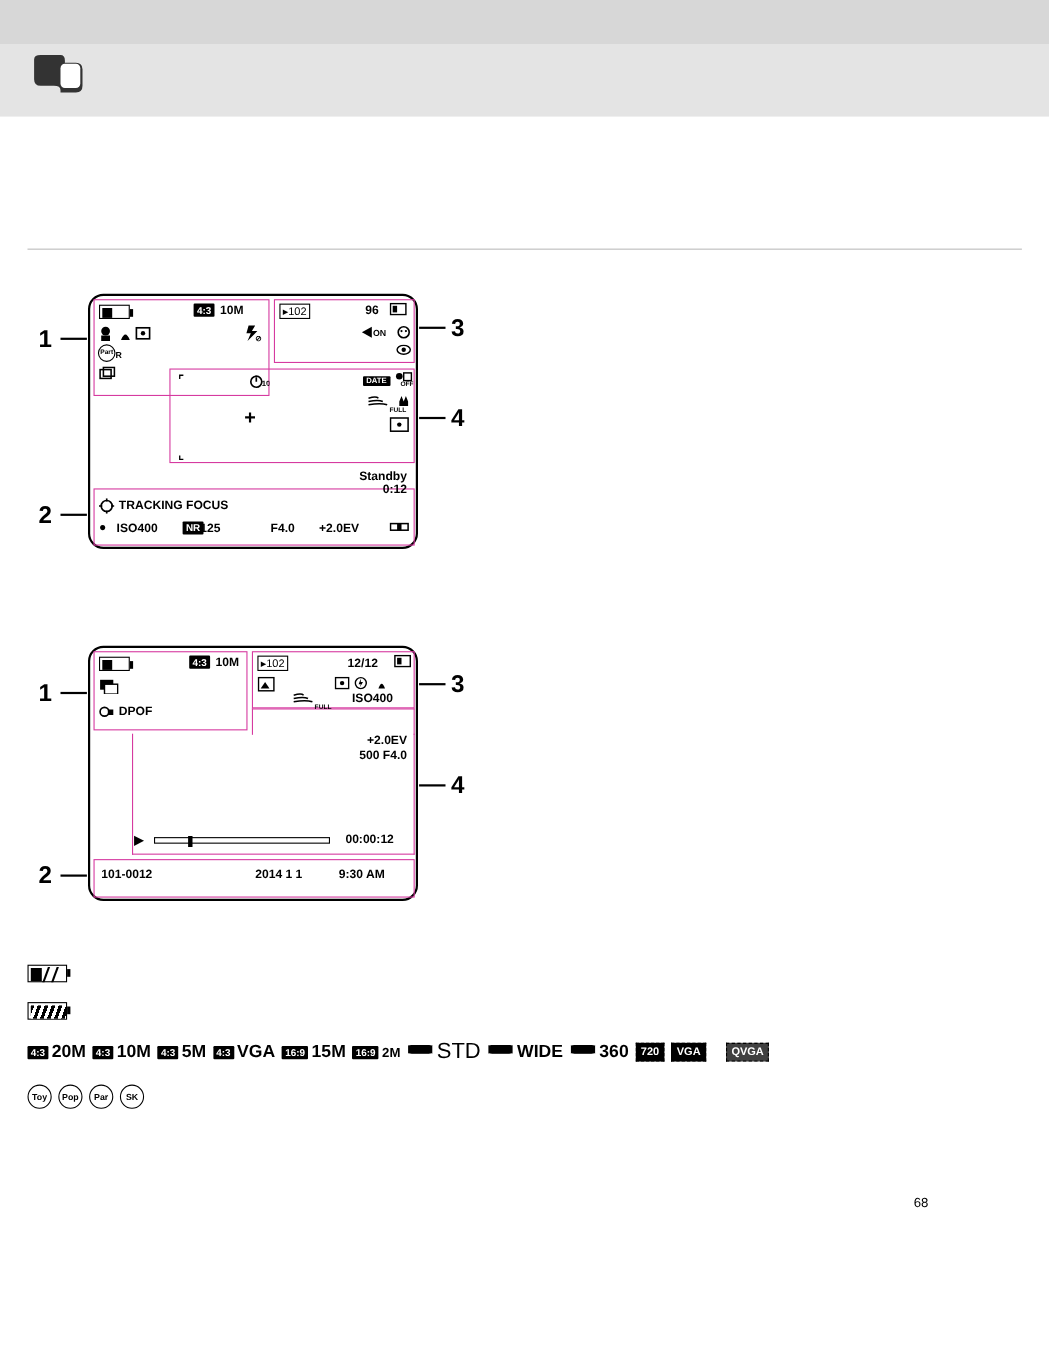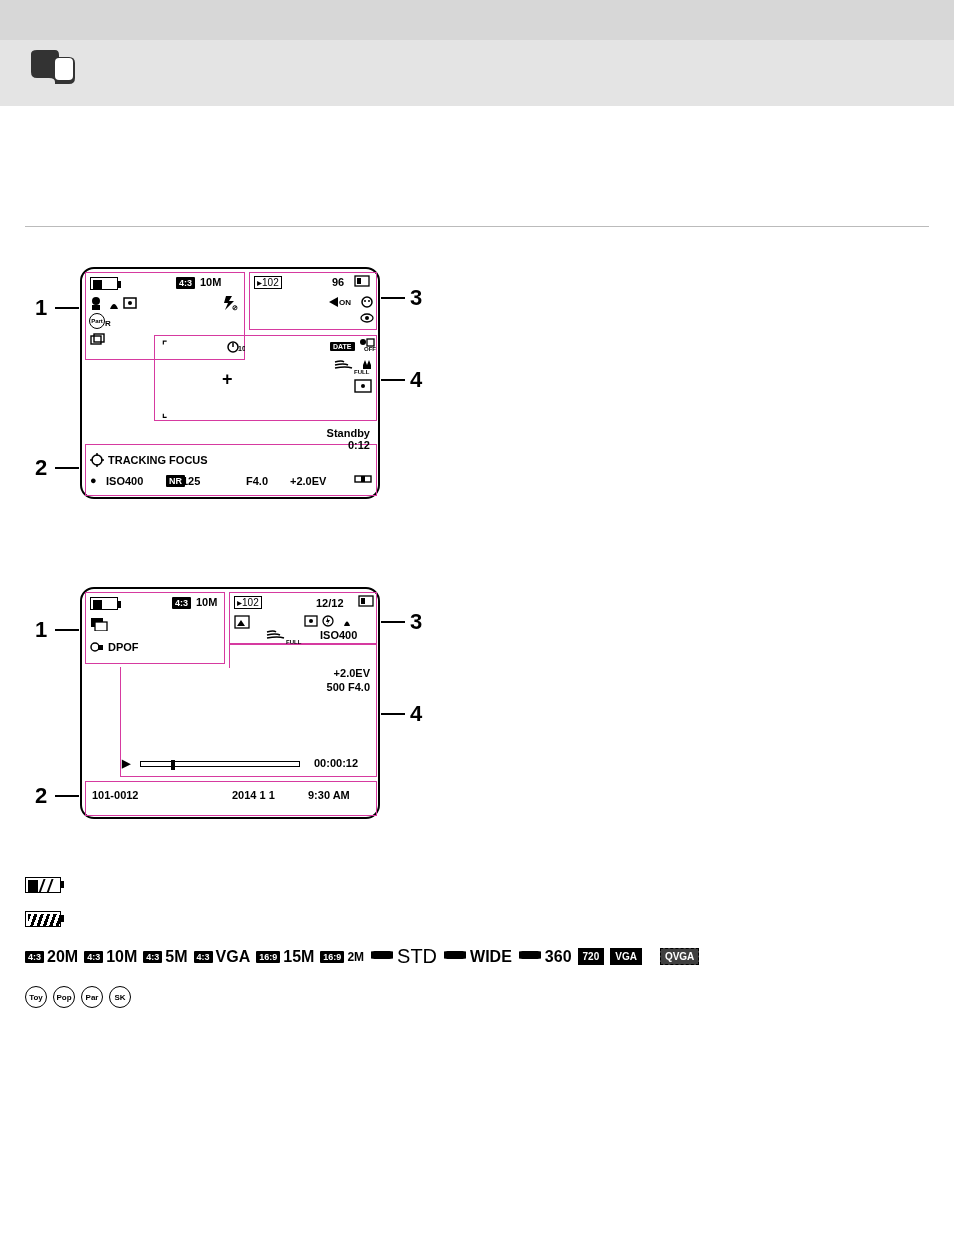--- a/index.html
+++ b/index.html
@@ -350,13 +350,14 @@
 
     <div class="icons-line" id="effects-row">
         <span class="effect-circle" title="Toy">Toy</span>
         <span class="effect-circle" title="Pop">Pop</span>
         <span class="effect-circle" title="Part">Par</span>
         <span class="effect-circle" title="Soft Key">SK</span>
       </div>
 
   </div>
 
+  <div class="page-num">68</div>
 </div>
 
 </body></html>

